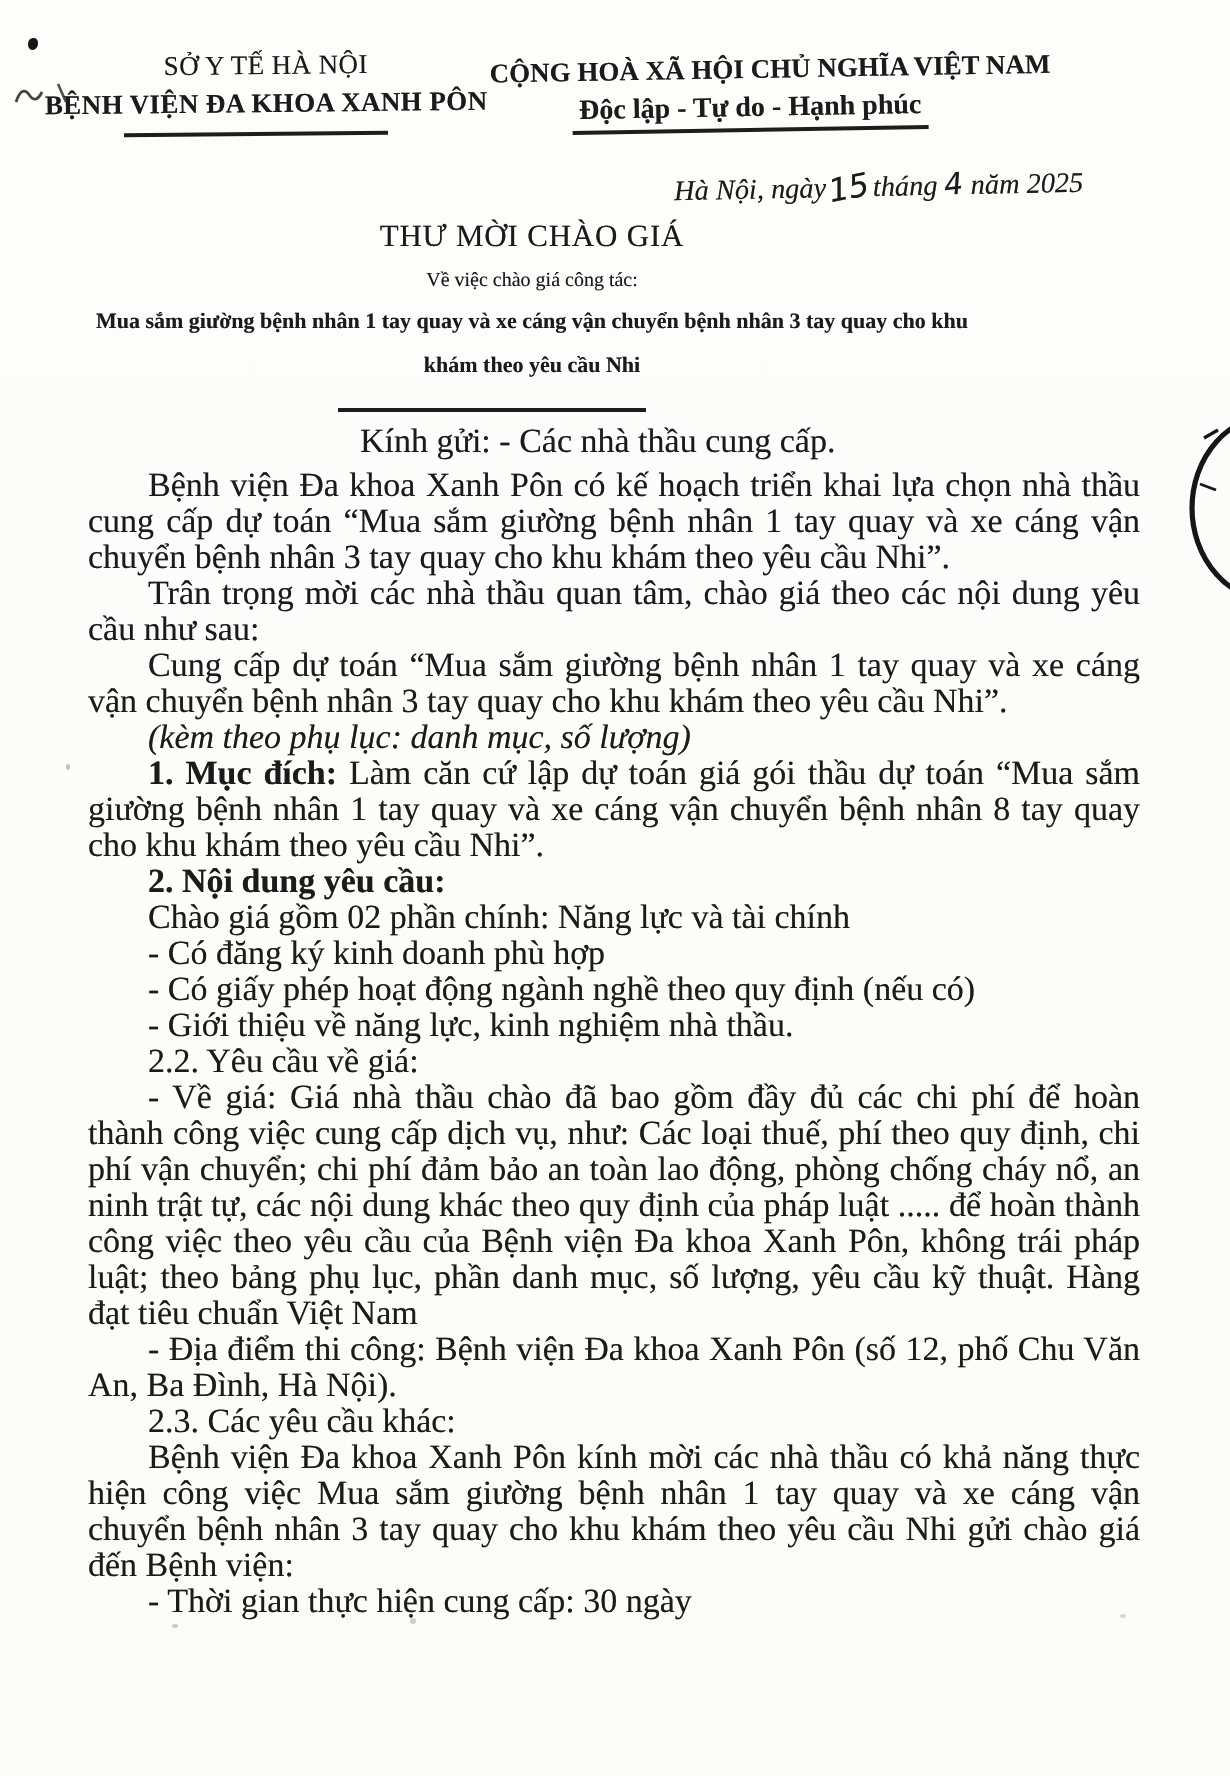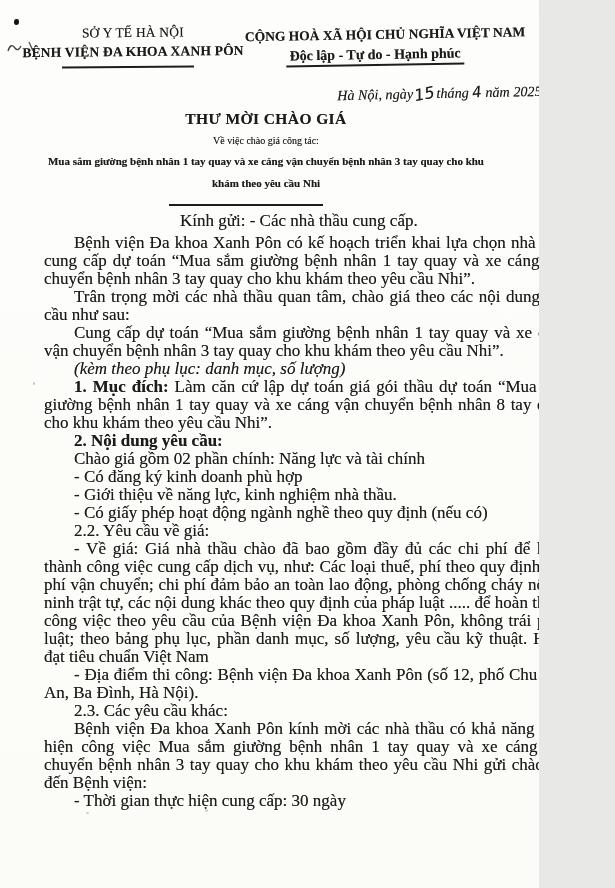--- a/index.html
+++ b/index.html
@@ -1,39 +1,39 @@
 <!DOCTYPE html>
 <html><head>
 <meta charset="utf-8">
 <style>
   html,body{margin:0;padding:0;background:#e8e8e6;}
   .page{
     position:relative;
-    width:539px;height:888px;
+    width:615px;height:888px;
     background:linear-gradient(180deg,#fdfdfb 0%,#fcfcf9 70%,#fbfbf7 100%);
     overflow:hidden;
     font-family:"Liberation Serif","DejaVu Serif",serif;
     color:#1b1b1b;
     text-shadow:0 0 .3px rgba(25,25,25,.55);
   }
   
   .hdr-left{position:absolute;top:25px;left:22px;width:222px;text-align:center;transform:rotate(-.6deg);font-size:13.5px;}
   .hdr-left .l1{letter-spacing:.2px;}
   .hdr-left .l2{font-weight:700;margin-top:3px;white-space:nowrap;letter-spacing:.2px;}
   .org-underline{position:absolute;left:62px;top:66px;width:132px;height:2px;background:#1d1d1d;transform:rotate(-.5deg);}
   .hdr-right{position:absolute;top:27px;left:245px;width:260px;text-align:center;transform:rotate(-1deg);}
   .hdr-right .l1{font-weight:700;font-size:13.5px;white-space:nowrap;}
   .hdr-right .motto{display:inline-block;font-weight:700;font-size:14px;margin-top:4px;padding:0 3px 1px;border-bottom:2px solid #1d1d1d;white-space:nowrap;}
   .dateline{position:absolute;top:83px;left:337px;font-style:italic;font-size:14.2px;transform:rotate(-1.2deg);white-space:nowrap;}
   .hand{font-family:"DejaVu Sans",sans-serif;display:inline-block;font-style:italic;}
   .hand-day{font-size:16px;transform:rotate(-10deg) translateY(1px);margin:0 2px 0 1px;}
   .hand-month{font-size:15px;transform:rotate(-6deg);margin:0 4px 0 3px;}
   
   .title-block{position:absolute;top:110px;left:0;width:532px;text-align:center;}
-  .doc-title{font-weight:700;font-size:15.5px;letter-spacing:.4px;}
+  .doc-title{font-weight:400;font-size:15.5px;letter-spacing:.4px;}
   .doc-sub{font-weight:400;font-size:10px;margin-top:7px;}
   .doc-subject{font-weight:700;font-size:11px;line-height:22px;width:462px;margin:4px auto 0;}
   .subject-underline{position:absolute;left:169px;top:204px;width:154px;height:2px;background:#1c1c1c;}
   
   .body-text{position:absolute;top:212px;left:44px;width:526px;font-size:17px;line-height:18px;text-align:justify;}
   .body-text p{margin:0;text-indent:30px;}
   p.sal{text-indent:0;text-align:left;padding-left:136px;margin-bottom:4px;}
   .gap-sm{margin-top:6px;}
   .gap-md{margin-top:11px;}
   .b{font-weight:700;}
@@ -76,22 +76,22 @@
   <div class="body-text">
     <p class="sal">Kính gửi: - Các nhà thầu cung cấp.</p>
     <p>Bệnh viện Đa khoa Xanh Pôn có kế hoạch triển khai lựa chọn nhà thầu cung cấp dự toán “Mua sắm giường bệnh nhân 1 tay quay và xe cáng vận chuyển bệnh nhân 3 tay quay cho khu khám theo yêu cầu Nhi”.</p>
     <p>Trân trọng mời các nhà thầu quan tâm, chào giá theo các nội dung yêu cầu như sau:</p>
     <p>Cung cấp dự toán “Mua sắm giường bệnh nhân 1 tay quay và xe cáng vận chuyển bệnh nhân 3 tay quay cho khu khám theo yêu cầu Nhi”.</p>
     <p class="i gap-sm">(kèm theo phụ lục: danh mục, số lượng)</p>
     <p class="gap-md"><span class="b">1. Mục đích:</span><span> Làm căn cứ lập dự toán giá gói thầu dự toán “Mua sắm giường bệnh nhân 1 tay quay và xe cáng vận chuyển bệnh nhân 8 tay quay cho khu khám theo yêu cầu Nhi”.</span></p>
     <p class="b">2. Nội dung yêu cầu:</p>
     <p>Chào giá gồm 02 phần chính: Năng lực và tài chính</p>
     <p>- Có đăng ký kinh doanh phù hợp</p>
+    <p>- Có giấy phép hoạt động ngành nghề theo quy định (nếu có)</p>
     <p>- Giới thiệu về năng lực, kinh nghiệm nhà thầu.</p>
-    <p>- Có giấy phép hoạt động ngành nghề theo quy định (nếu có)</p>
     <p>2.2. Yêu cầu về giá:</p>
     <p>- Về giá: Giá nhà thầu chào đã bao gồm đầy đủ các chi phí để hoàn thành công việc cung cấp dịch vụ, như: Các loại thuế, phí theo quy định, chi phí vận chuyển; chi phí đảm bảo an toàn lao động, phòng chống cháy nổ, an ninh trật tự, các nội dung khác theo quy định của pháp luật ..... để hoàn thành công việc theo yêu cầu của Bệnh viện Đa khoa Xanh Pôn, không trái pháp luật; theo bảng phụ lục, phần danh mục, số lượng, yêu cầu kỹ thuật. Hàng đạt tiêu chuẩn Việt Nam</p>
     <p>- Địa điểm thi công: Bệnh viện Đa khoa Xanh Pôn (số 12, phố Chu Văn An, Ba Đình, Hà Nội).</p>
     <p>2.3. Các yêu cầu khác:</p>
     <p>Bệnh viện Đa khoa Xanh Pôn kính mời các nhà thầu có khả năng thực hiện công việc Mua sắm giường bệnh nhân 1 tay quay và xe cáng vận chuyển bệnh nhân 3 tay quay cho khu khám theo yêu cầu Nhi gửi chào giá đến Bệnh viện:</p>
     <p>- Thời gian thực hiện cung cấp: 30 ngày</p>
   </div>
 
   <svg class="stamp" width="40" height="115" viewBox="0 0 40 115">
     <ellipse cx="63" cy="58" rx="42" ry="47" fill="none" stroke="#161616" stroke-width="2.6"></ellipse>

